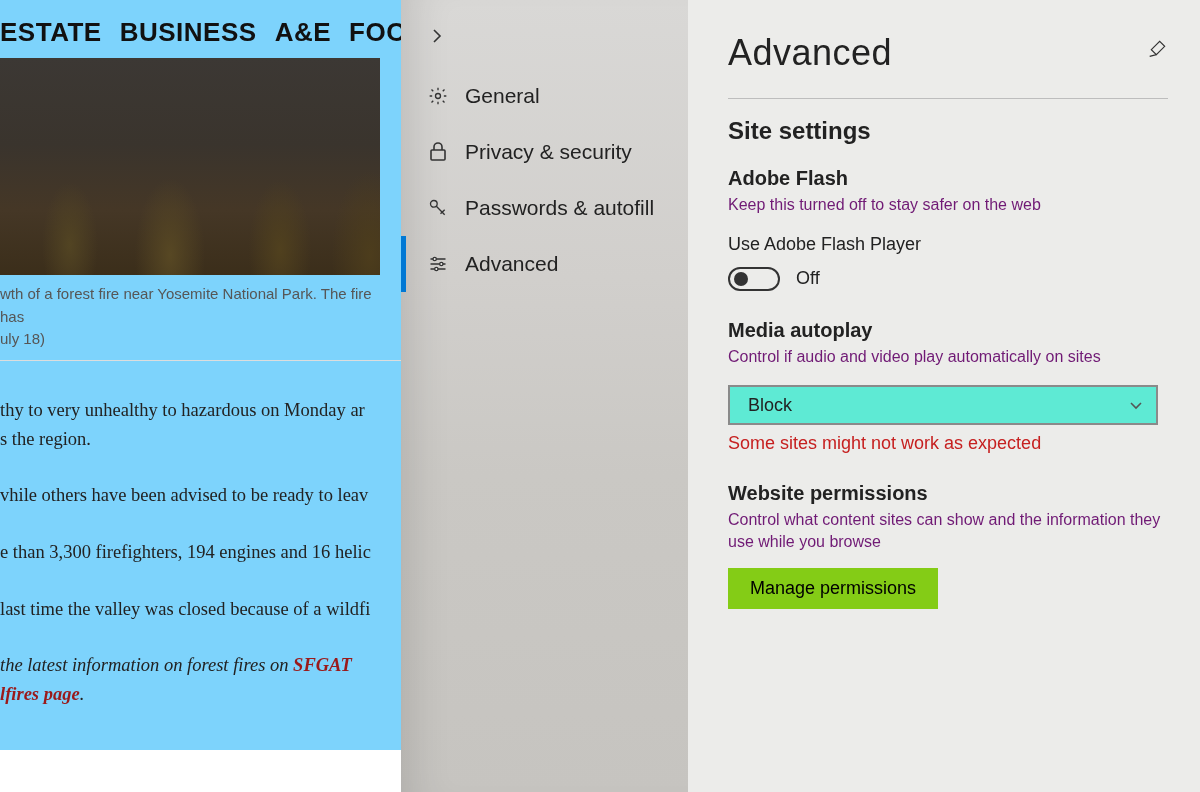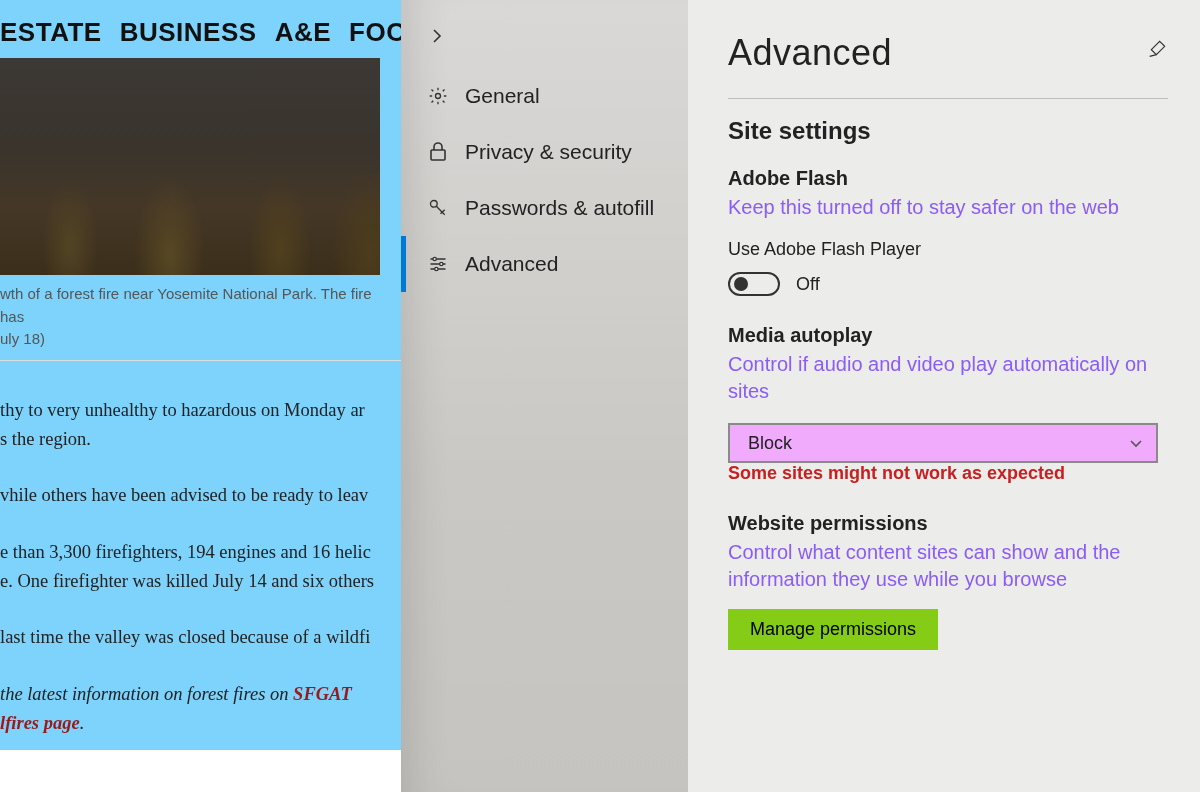--- a/index.html
+++ b/index.html
@@ -107,43 +107,43 @@
   .pane h1 {
     font-weight: 400;
     font-size: 36px;
     letter-spacing: .5px;
   }
   .pin { margin-top:6px; color:#333; cursor:pointer;}
   .rule { height:1px; background:#bdbdbd; margin: 24px 0 18px 0; width: 440px;}
   .pane h2 { font-size: 24px; font-weight: 600; margin-bottom: 22px;}
   .section { margin-bottom: 28px; width: 440px;}
   .section h3 { font-size: 20px; font-weight: 600; margin-bottom: 4px;}
-  .section .desc { font-size: 20px; color:#8b5cf6; line-height:1.35; }
+  .section .desc { font-size: 16px; color:#701a75; line-height:1.35; }
   .section .sub { font-size: 18px; margin-top: 18px;}
   .toggle-row { display:flex; align-items:center; gap:16px; margin-top:12px;}
   .toggle {
     width: 52px; height: 24px; border: 2px solid #333; border-radius: 14px;
     position: relative; background: transparent; cursor:pointer;
   }
   .toggle .knob {
     width: 14px; height: 14px; border-radius: 50%; background:#333;
     position:absolute; top:3px; left:4px;
   }
   .toggle-label { font-size: 18px;}
   .select {
     margin-top: 18px;
     width: 430px; height: 40px;
     border: 2px solid #8a8a8a;
     display:flex; align-items:center; justify-content:space-between;
     padding: 0 12px 0 18px;
     font-size: 18px;
-    background:#f0abfc;
+    background:#5eead4;
     cursor:pointer;
   }
-  .warn { color:#c62020; font-size:18px; margin-top: 0; font-weight: bold;}
+  .warn { color:#c62020; font-size:18px; margin-top: 8px;}
   .btn {
     display:inline-block;
     background:#84cc16;
     padding: 10px 22px;
     font-size: 18px;
     margin-top: 16px;
     cursor:pointer;
     border:none;
   }
 </style>
@@ -159,21 +159,21 @@
 
   </div>
   <div class="hero"></div>
   <div class="caption">
     <span>wth of a forest fire near Yosemite National Park. The fire has</span><br>
     <span>uly 18)</span>
   </div>
   <div class="body-copy">
     <p><span>thy to very unhealthy to hazardous on Monday ar</span><br><span>s the region.</span></p>
     <p>vhile others have been advised to be ready to leav</p>
-    <p><span>e than 3,300 firefighters, 194 engines and 16 helic</span><br><span>e. One firefighter was killed July 14 and six others</span></p>
+    <p><span>e than 3,300 firefighters, 194 engines and 16 helic</span><br></p>
     <p>last time the valley was closed because of a wildfi</p>
     <p><em><span> the latest information on forest fires on </span></em><span class="brand">SFGAT</span><br><span class="link">lfires page</span><em>.</em></p>
   </div>
 </div>
 
 <div class="sidebar">
   <div class="back">
     <svg width="16" height="16" viewBox="0 0 16 16">
         <path d="M5 2 L11 8 L5 14" fill="none" stroke="#333" stroke-width="1.6"></path>
       </svg>

